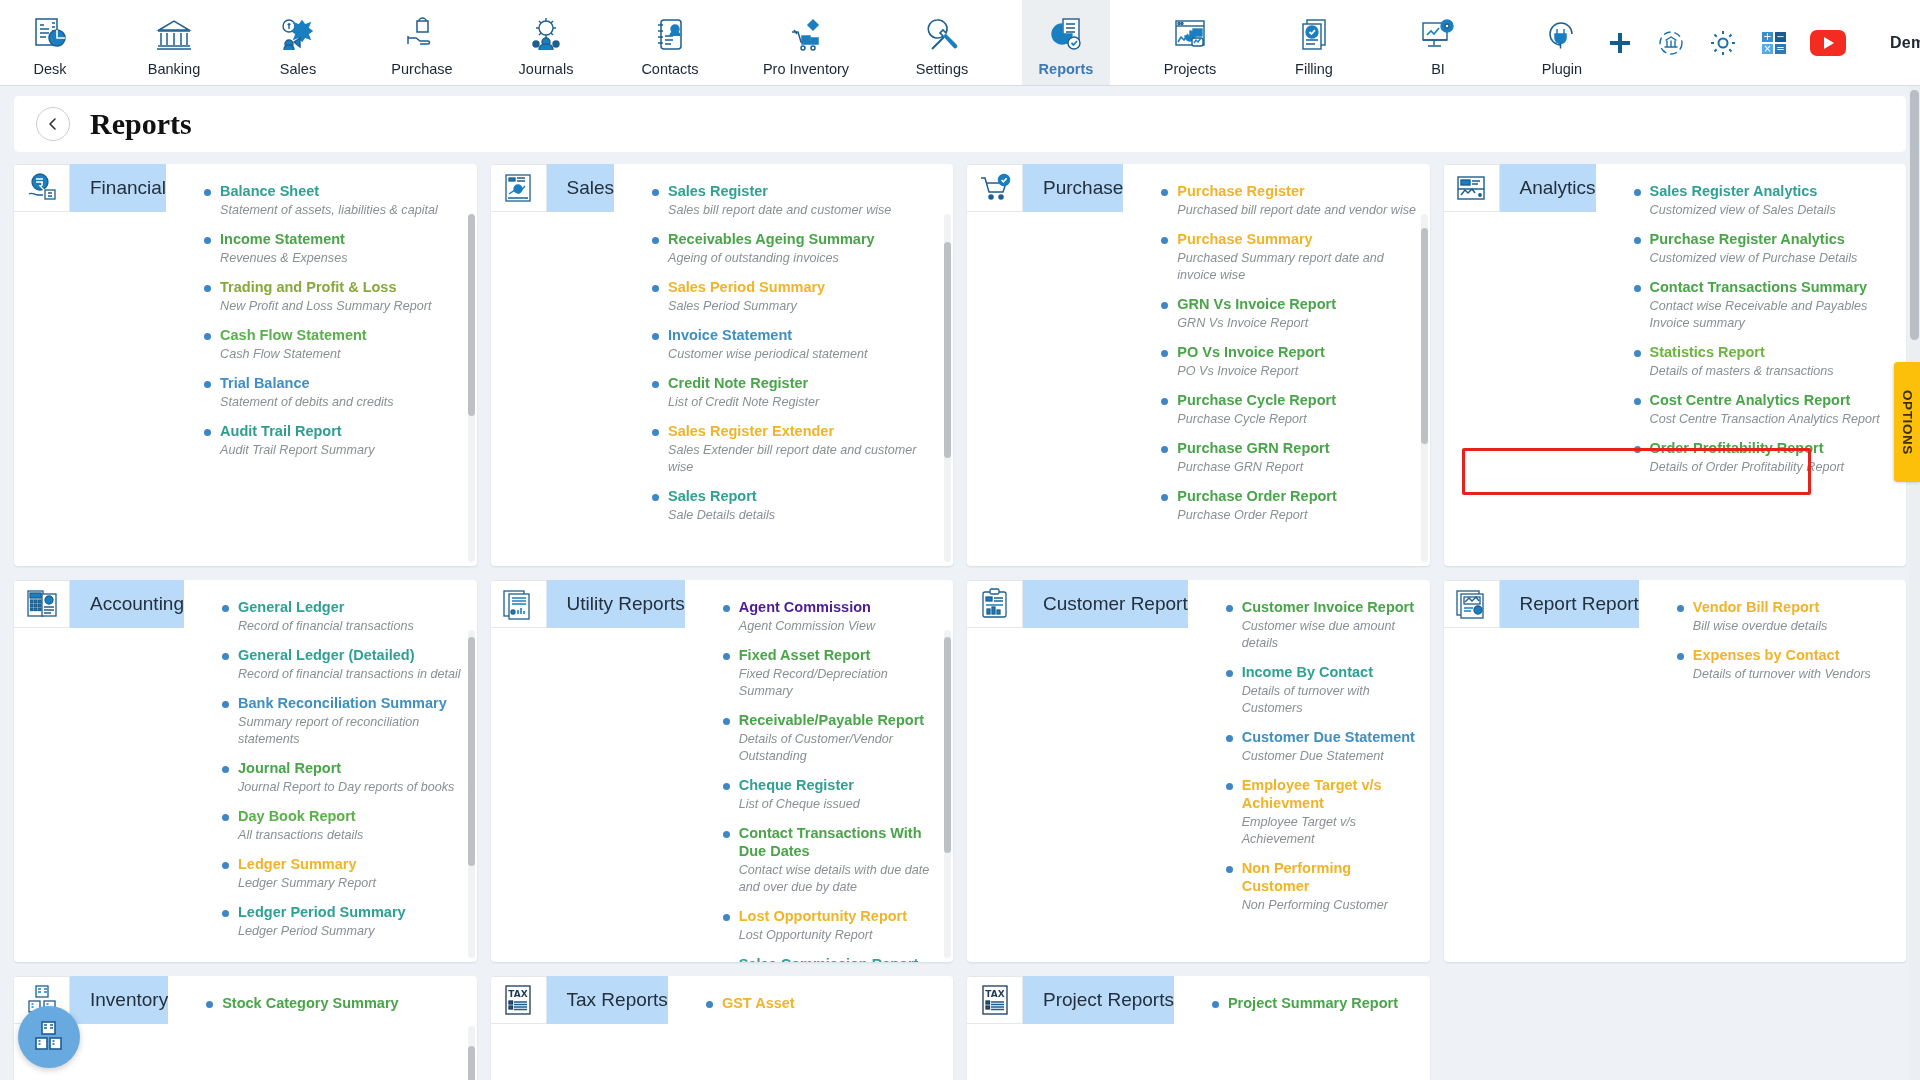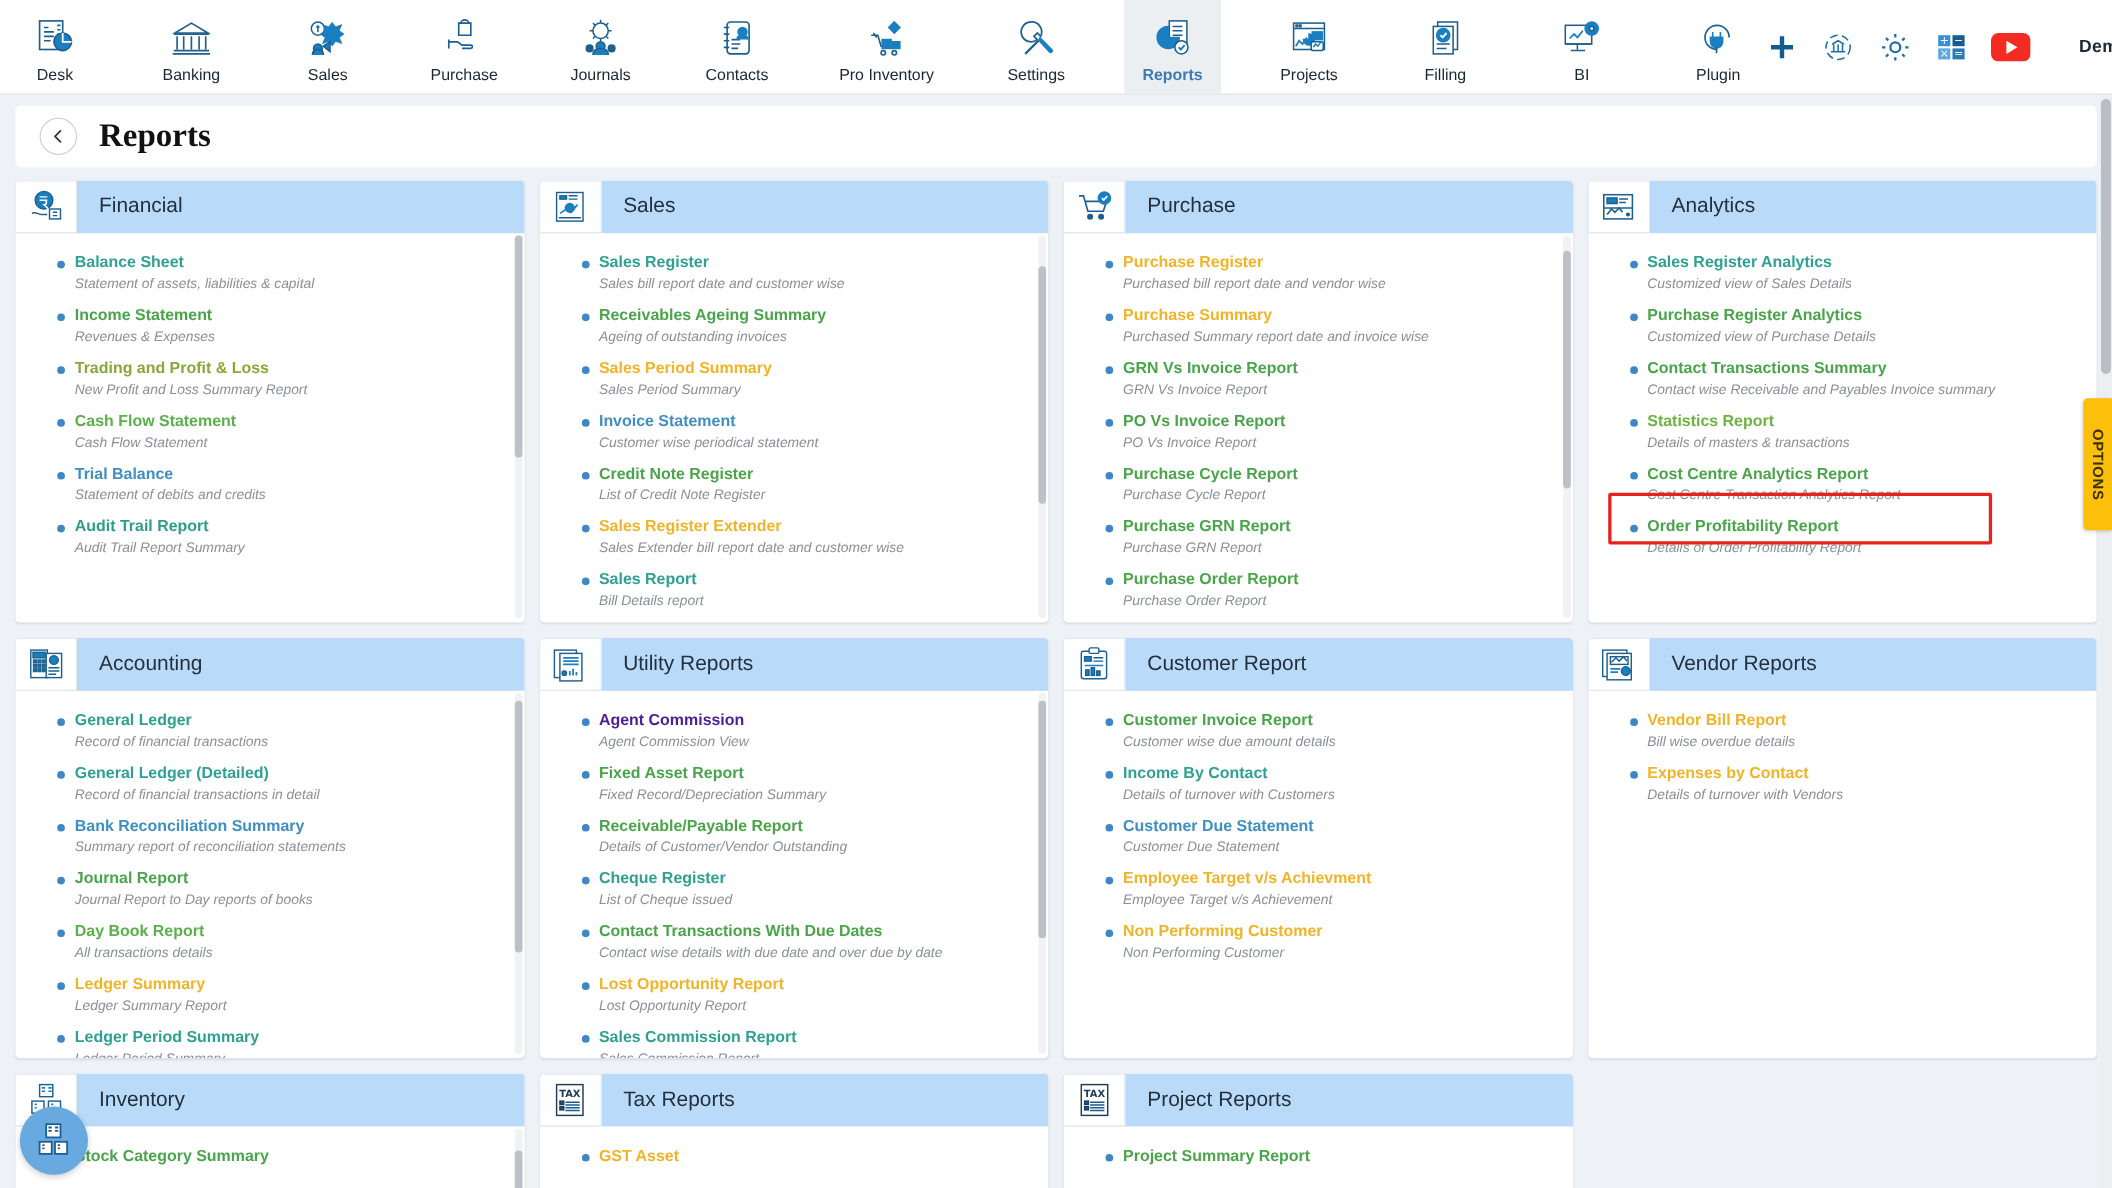--- a/index.html
+++ b/index.html
@@ -82,21 +82,21 @@
   }
   .grid {
     display: grid;
     grid-template-columns: repeat(4, 1fr);
     gap: 14px 14px;
   }
   .card {
     background: #fff;
     border-radius: 4px;
     box-shadow: 0 1px 2px rgba(40,60,90,.12);
-    display: flex; flex-direction: column;
+    display: flex; flex-direction: row;
     overflow: hidden;
     position: relative;
   }
   .card.h-tall { height: 402px; }
   .card.h-mid  { height: 382px; }
   .card-head {
     height: 48px;
     background: #b9daf8;
     display: flex; align-items: center;
     position: relative;
@@ -539,21 +539,21 @@
       <span class="bullet"></span>
       <span class="rpt-text">
         <span class="rpt-name" style="color:#f0b429">Sales Register Extender</span>
         <span class="rpt-desc">Sales Extender bill report date and customer wise</span>
       </span>
             </li>
             <li class="rpt-item">
       <span class="bullet"></span>
       <span class="rpt-text">
         <span class="rpt-name" style="color:#2fa093">Sales Report</span>
-        <span class="rpt-desc">Bill Details report</span>
+        <span class="rpt-desc">Sale Details details</span>
       </span>
             </li>
           </ul>
     </div>
     <div class="card-scroll">
         <div class="thumb" style="top:8%;height:62%"></div>
       </div>
       </div>
       <div class="card h-tall">
     <div class="card-head">
@@ -901,21 +901,21 @@
       <div class="card-icon">
             <svg width="34" height="32" viewBox="0 0 34 32" fill="none" stroke="#1d5f8e" stroke-width="1.3">
               <rect x="3" y="3" width="22" height="24" fill="#fff"></rect>
               <rect x="7" y="6" width="22" height="24" fill="#fff"></rect>
               <rect x="10" y="9" width="16" height="7" fill="#fff"></rect>
               <path d="M11 14l4-4 3 3 4-4 3 4" stroke="#1d5f8e" stroke-width="1.4"></path>
               <path d="M10 20h9M10 23h7" stroke="#1a7fc1" stroke-width="1.6"></path>
               <circle cx="24" cy="22" r="4" fill="#1a7fc1"></circle>
             </svg>
           </div>
-      <div class="card-title">Vendor Reports</div>
+      <div class="card-title">Report Report</div>
     </div>
     <div class="card-body">
       <ul class="rpt-list">
             <li class="rpt-item">
       <span class="bullet"></span>
       <span class="rpt-text">
         <span class="rpt-name" style="color:#f0b429">Vendor Bill Report</span>
         <span class="rpt-desc">Bill wise overdue details</span>
       </span>
             </li>

